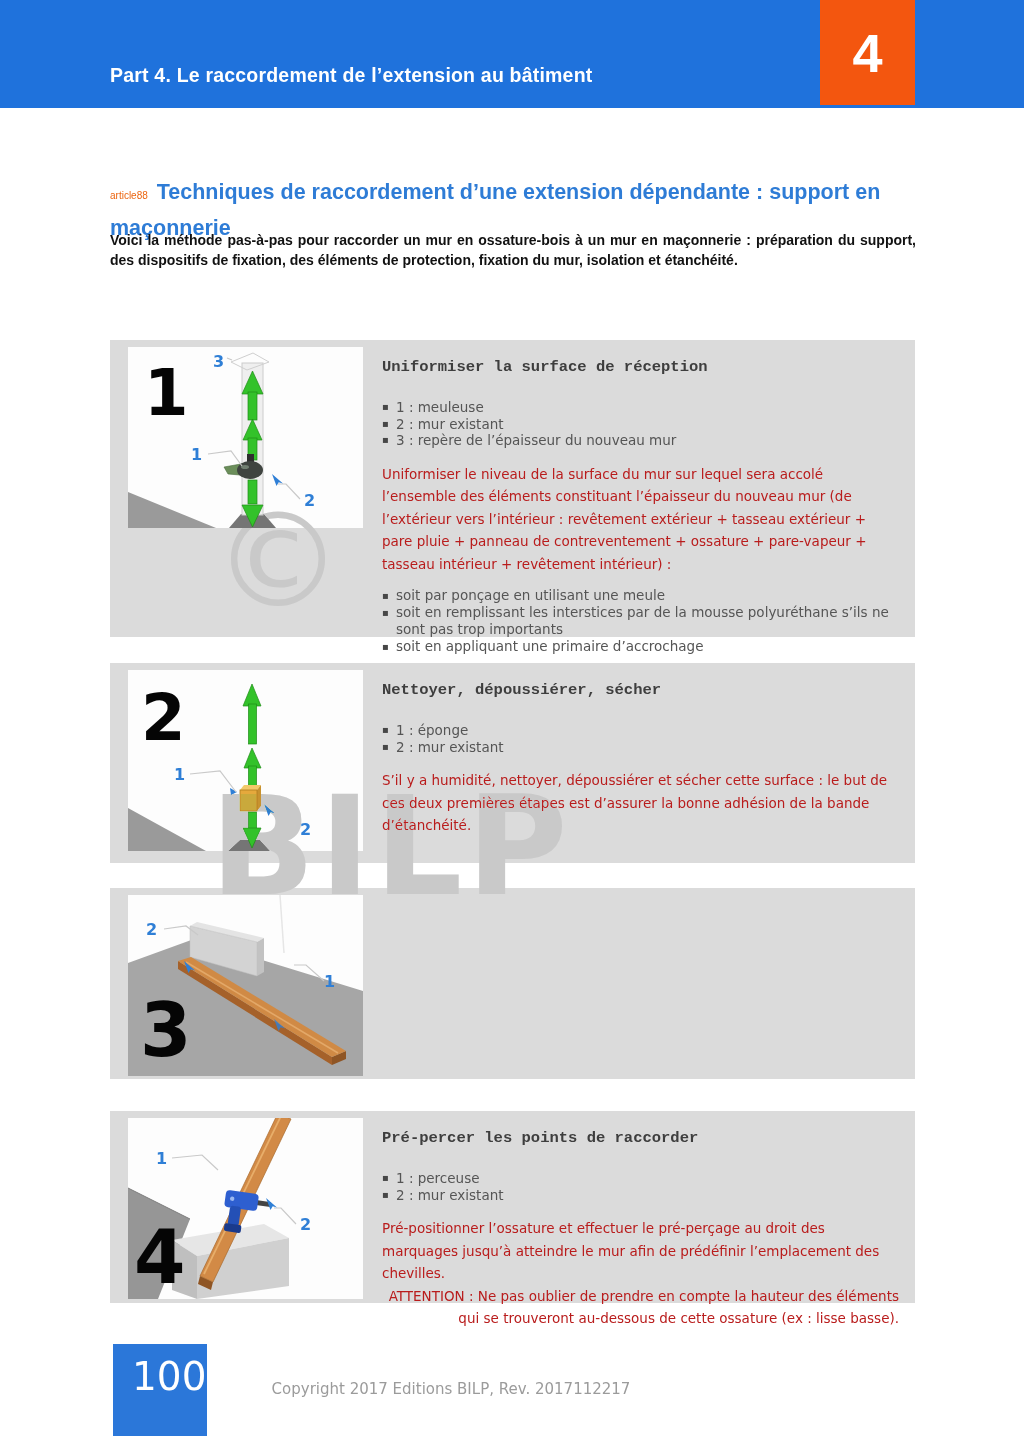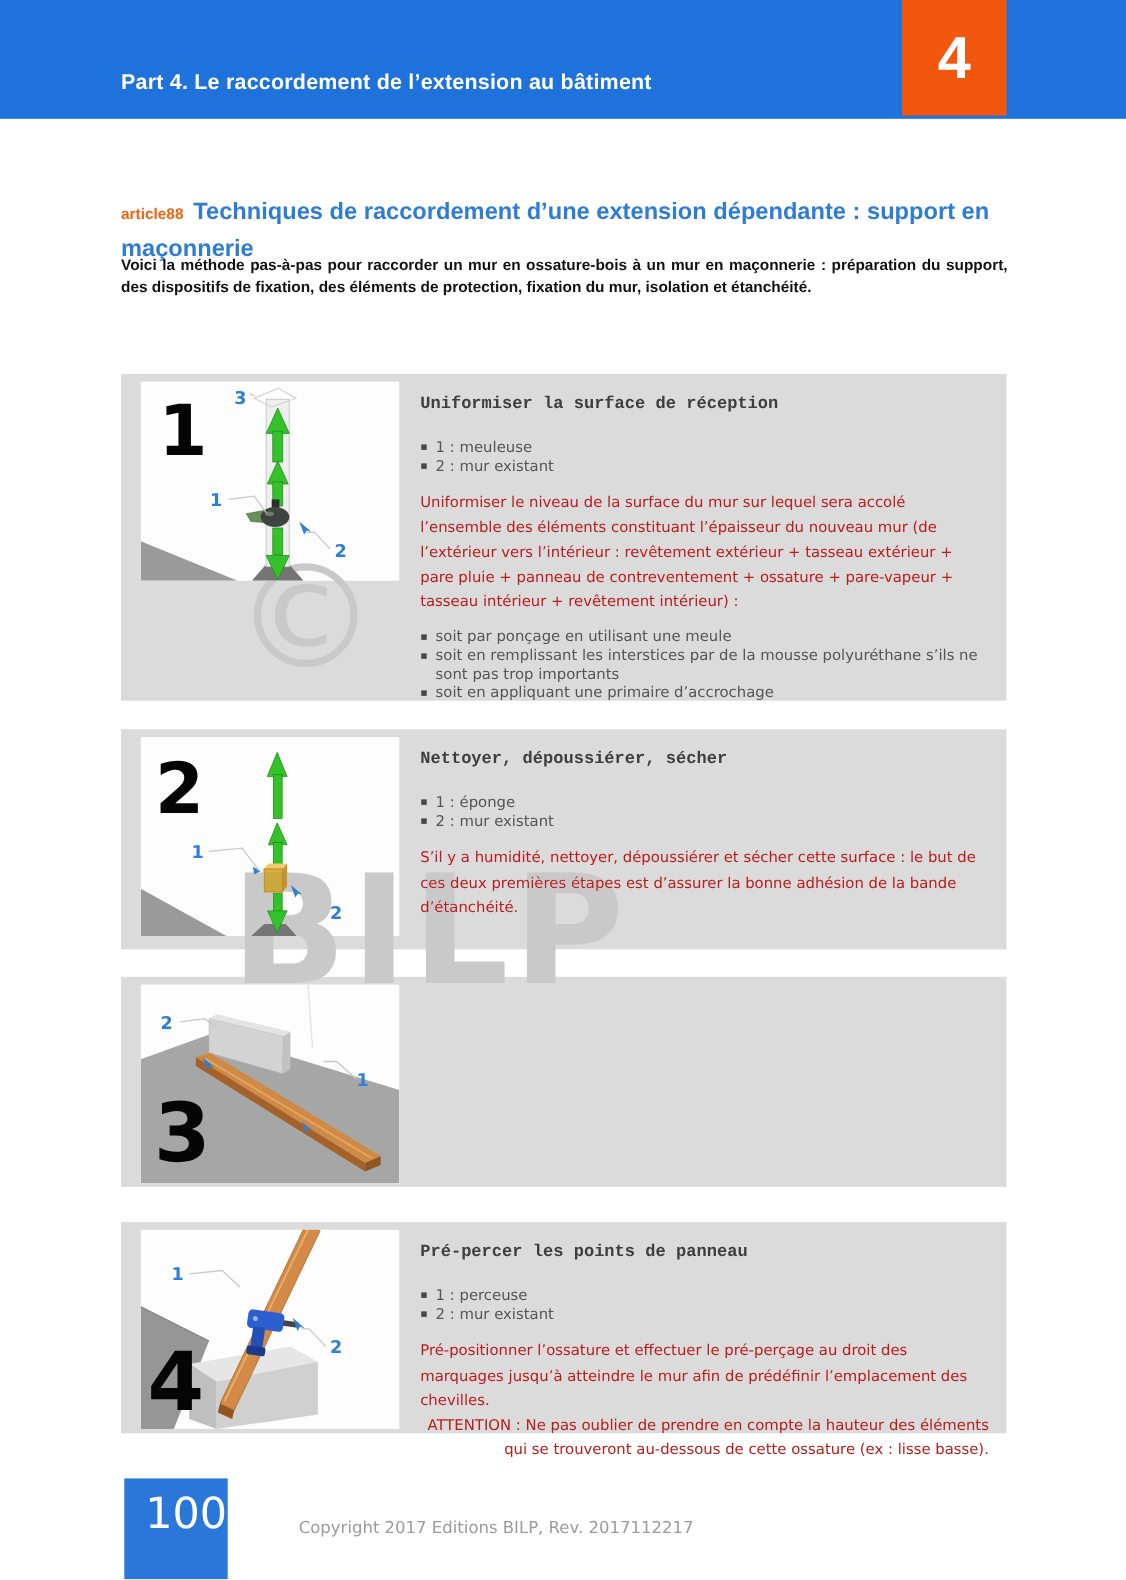--- a/index.html
+++ b/index.html
@@ -12,21 +12,21 @@
   .chapter-title { position:absolute; left:110px; top:64px; color:#fff;
     font-family:"Liberation Sans", sans-serif; font-weight:bold; font-size:19.5px; letter-spacing:.2px; }
   .chapter-number-box { position:absolute; left:820px; top:0; width:95px; height:105px;
     background:var(--chapter_orange,#F3560F); display:flex; align-items:center; justify-content:center; }
   .chapter-number-box span { color:#fff; font-weight:bold; font-size:54px;
     font-family:"Liberation Sans", sans-serif; }
 
   
   .article-title { position:absolute; left:110px; top:174px; width:806px; margin:0;
     font-family:"Liberation Sans", sans-serif; line-height:28px; }
-  .article-tag { color:var(--tag_orange,#EC6510); font-weight:bold; font-size:14px; }
+  .article-tag { color:var(--tag_orange,#EC6510); font-weight:normal; font-size:10px; }
   .article-heading { color:var(--title_blue,#2E7CD6); font-weight:bold; font-size:21.5px; }
   .intro { position:absolute; left:110px; top:230px; width:806px; margin:0;
     font-family:"Liberation Sans", sans-serif; font-weight:bold; color:#111;
     font-size:14px; line-height:20px; text-align:justify; }
 
   
   .step { position:absolute; left:110px; width:805px; background:var(--block_gray,#DBDBDB); }
   .step-1 { top:340px; height:297px; }
   .step-2 { top:663px; height:200px; }
   .step-3 { top:888px; height:191px; }
@@ -117,20 +117,21 @@
         <text class="marker" x="63" y="113">1</text>
         <text class="marker" x="176" y="159">2</text>
       </svg>
       <div class="step-number num-1">1</div>
     </div>
     <div class="step-content">
       <h2 class="step-title">Uniformiser la surface de réception</h2>
       <ul class="legend">
         <li>1 : meuleuse</li>
         <li>2 : mur existant</li>
+        <li>3 : repère de l’épaisseur du nouveau mur</li>
       </ul>
       <p class="step-para">Uniformiser le niveau de la surface du mur sur lequel sera accolé l’ensemble des éléments constituant l’épaisseur du nouveau mur (de l’extérieur vers l’intérieur : revêtement extérieur + tasseau extérieur + pare pluie + panneau de contreventement + ossature + pare-vapeur + tasseau intérieur + revêtement intérieur) :</p>
       <ul class="methods">
         <li>soit par ponçage en utilisant une meule</li>
         <li>soit en remplissant les interstices par de la mousse polyuréthane s’ils ne sont pas trop importants</li>
         <li>soit en appliquant une primaire d’accrochage</li>
       </ul>
     </div>
   </section>
 
@@ -220,21 +221,21 @@
         </g>
         <polyline class="leader" points="44,40 74,37 90,52"></polyline>
         <polyline class="leader" points="168,106 153,90 146,90"></polyline>
         <path d="M138,80 L142.5,92 L144.7,88.2 L149,89.4 Z" fill="#2F7FD6"></path>
         <text class="marker" x="28" y="46">1</text>
         <text class="marker" x="172" y="112">2</text>
       </svg>
       <div class="step-number num-4">4</div>
     </div>
     <div class="step-content">
-      <h2 class="step-title">Pré-percer les points de panneau</h2>
+      <h2 class="step-title">Pré-percer les points de raccorder</h2>
       <ul class="legend">
         <li>1 : perceuse</li>
         <li>2 : mur existant</li>
       </ul>
       <p class="step-para">Pré-positionner l’ossature et effectuer le pré-perçage au droit des marquages jusqu’à atteindre le mur afin de prédéfinir l’emplacement des chevilles.</p>
       <p class="step-para">ATTENTION : Ne pas oublier de prendre en compte la hauteur des éléments qui se trouveront au-dessous de cette ossature (ex : lisse basse).</p>
     </div>
   </section>
 
   <div class="watermark">

